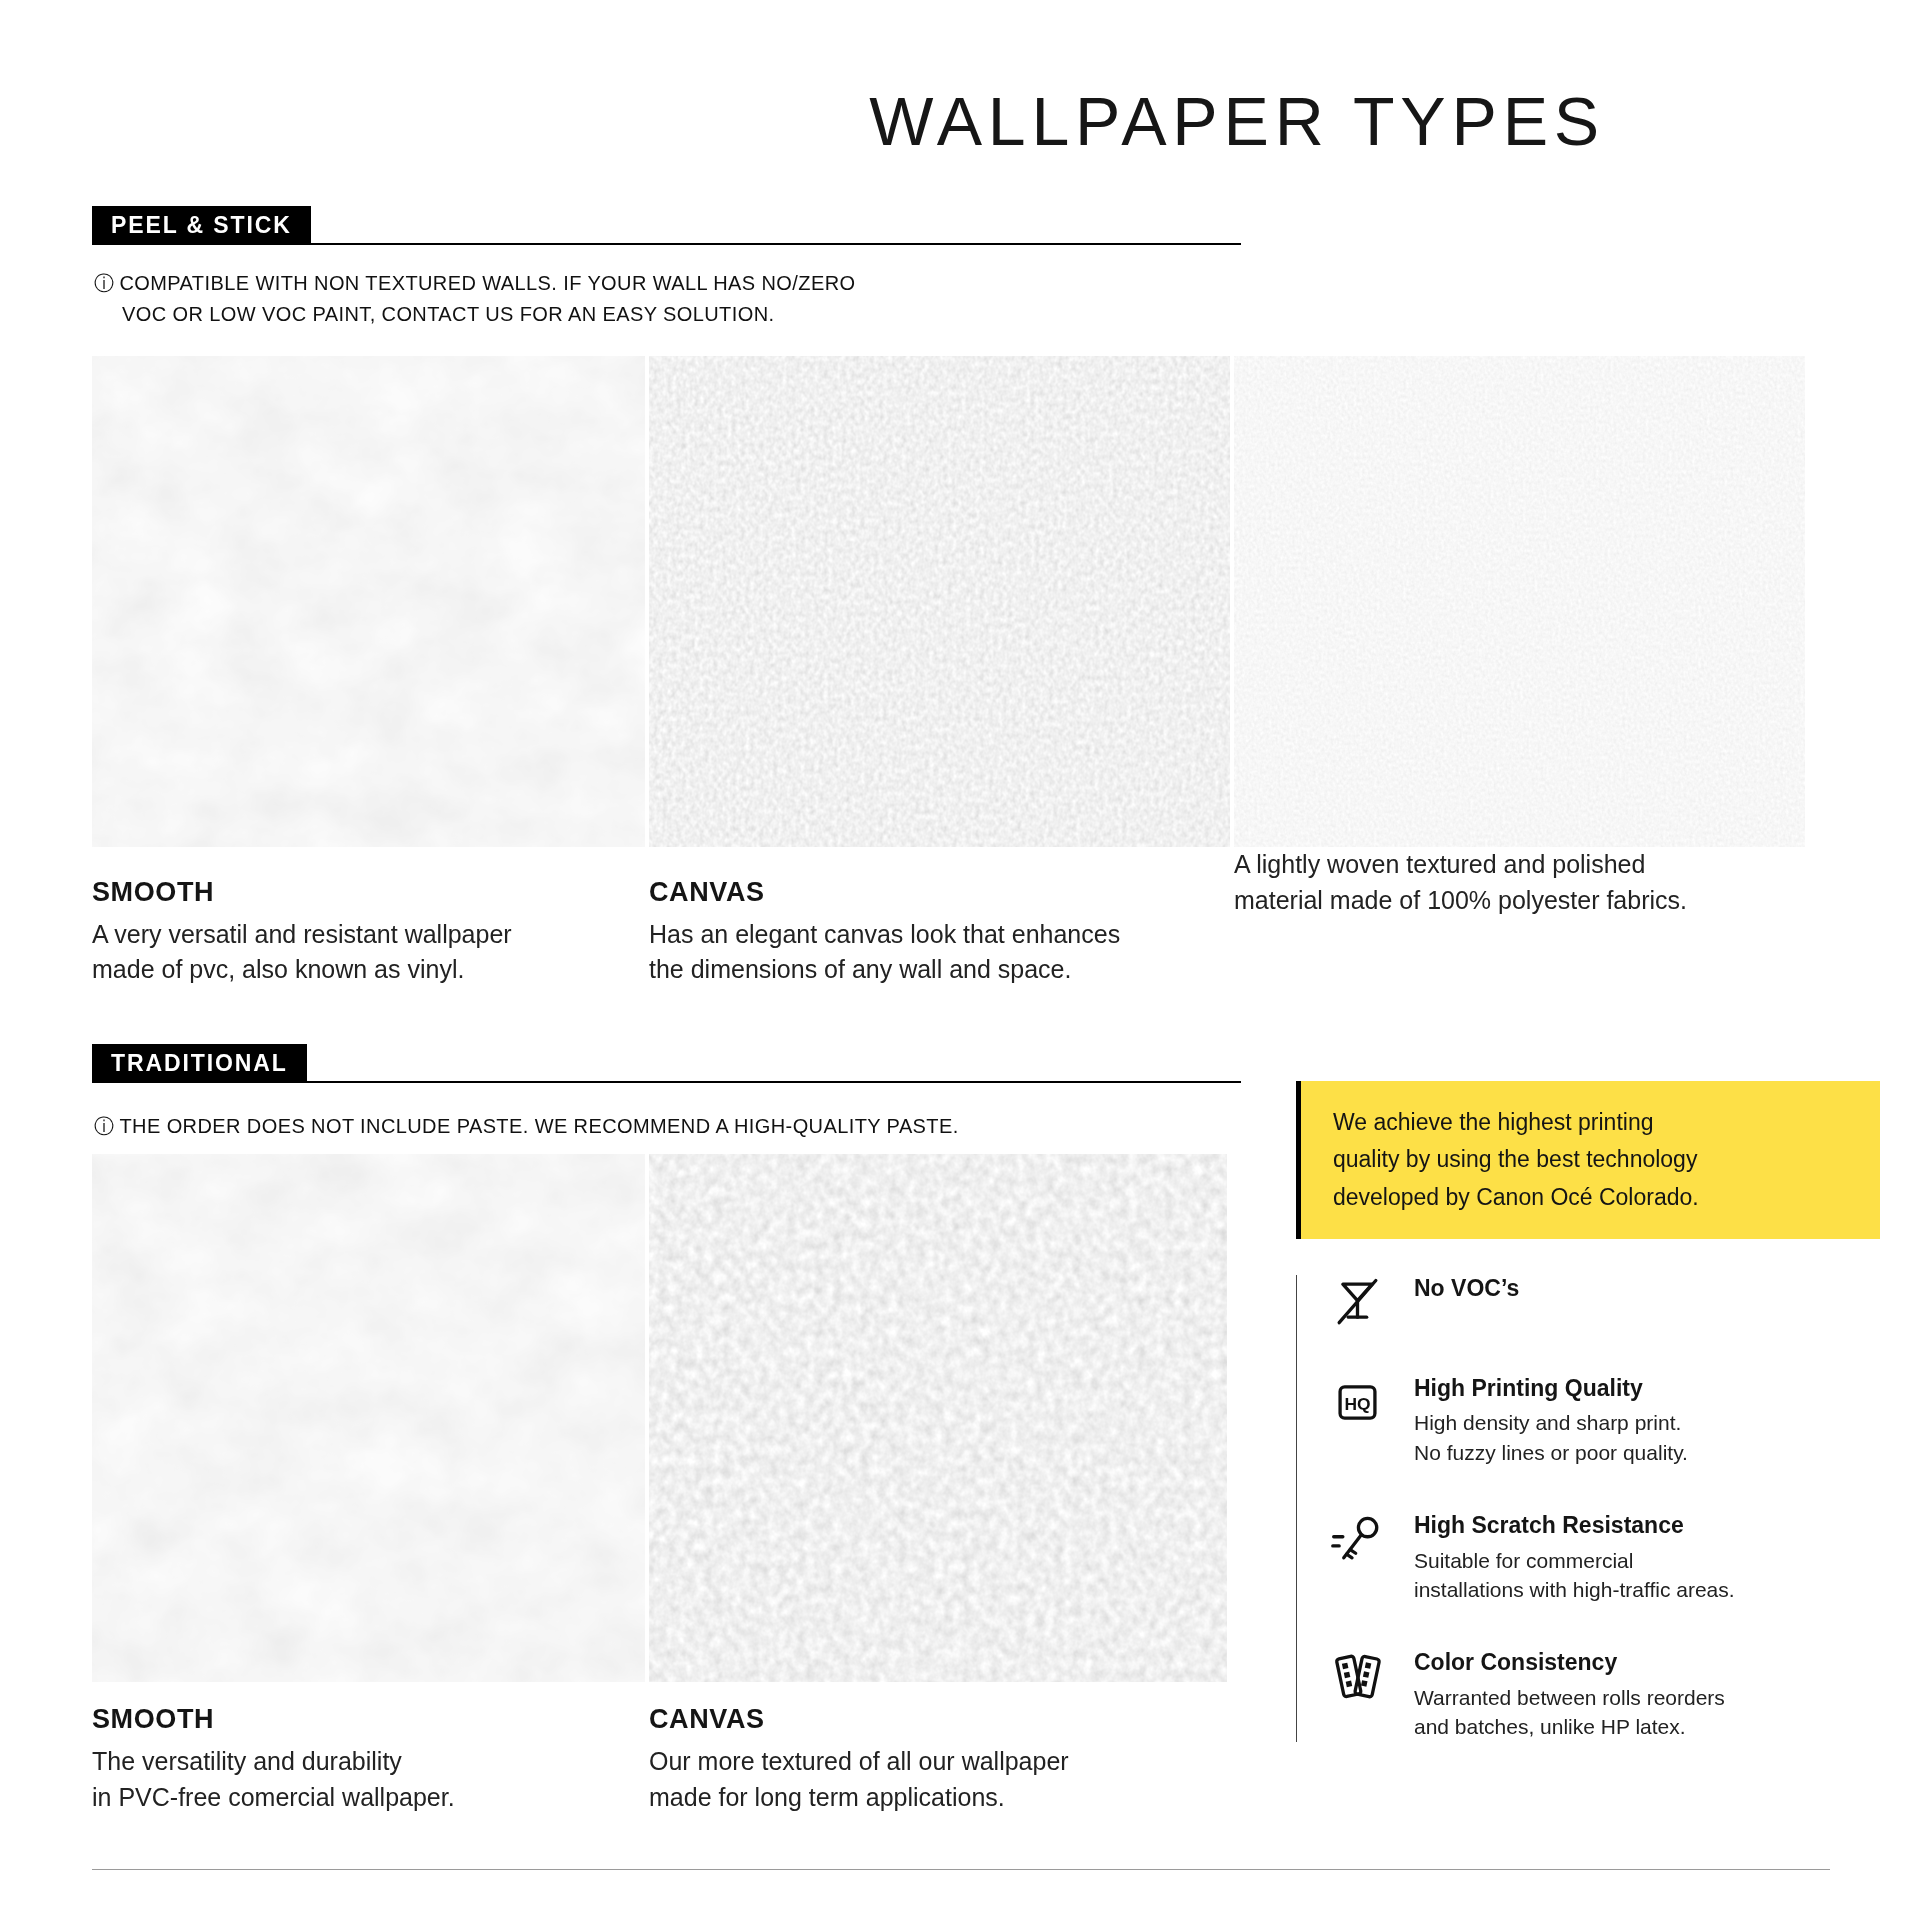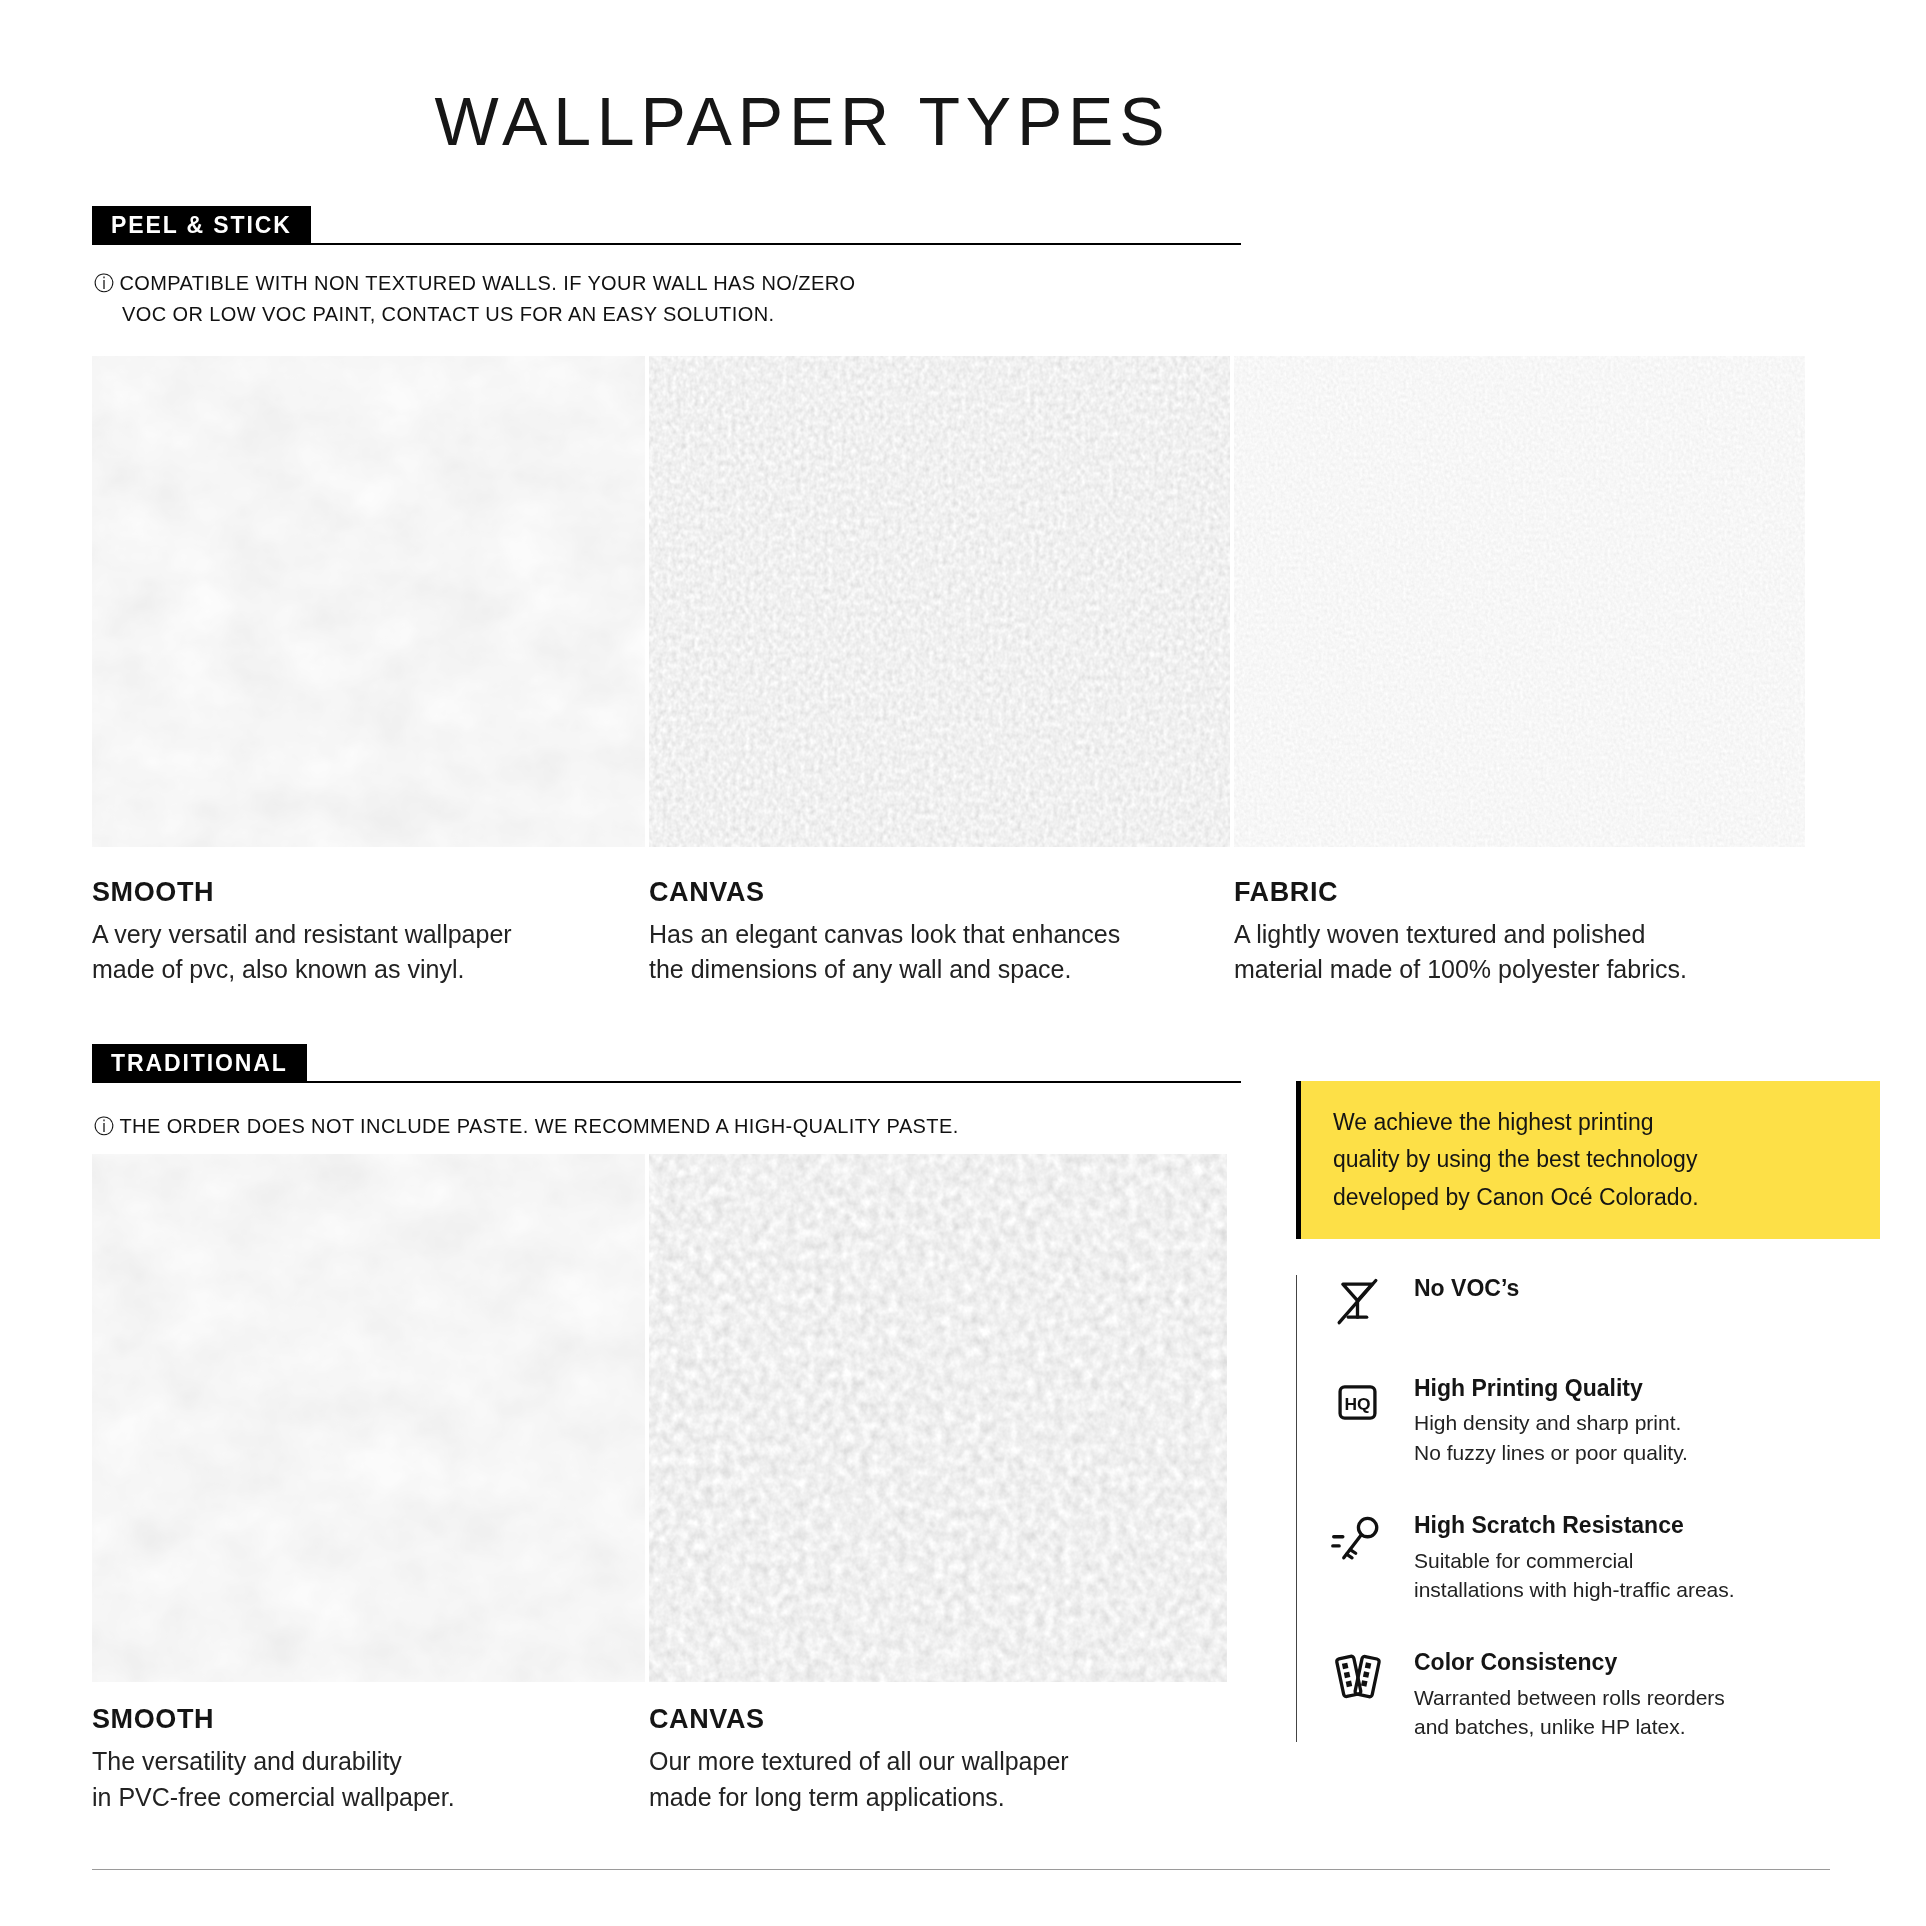--- a/index.html
+++ b/index.html
@@ -1,21 +1,21 @@
 <!DOCTYPE html>
 <html style="font-size:10.3px"><head>
 <meta charset="utf-8">
 <style>
   html,body{margin:0;padding:0;background:#ffffff;}
   .canvas{
     position:relative;width:1926px;height:1926px;background:#ffffff;
     font-family:"Liberation Sans",sans-serif;color:#111;overflow:hidden;
   }
   .title{
-    position:absolute;top:82px;left:0;width:1605px;margin:0;text-align:center;
+    position:absolute;top:82px;left:0;width:1605px;margin:0;text-align:right;
     font-size:68px;font-weight:500;letter-spacing:5.8px;color:#161616;
   }
   .section-header{position:absolute;left:92px;width:1149px;height:37px;border-bottom:2.6px solid #000;}
   .section-label{
     display:inline-block;height:37px;line-height:39px;padding:0 19px;background:#000;color:#fff;
     font-weight:700;font-size:23px;letter-spacing:1.9px;
   }
   .note{position:absolute;left:94px;margin:0;font-size:20px;letter-spacing:0.4px;line-height:1.55;color:#111;}
   .note .indent{display:block;padding-left:28px;}
   .info-glyph{margin-right:5.1px;font-size:20px;}
@@ -142,21 +142,20 @@
       </figcaption>
     </figure>
     <figure class="swatch" style="width:571px;">
       <div class="tex" style="height:491px;">
         <svg class="texsvg" preserveAspectRatio="none" viewBox="0 0 890 765" width="571" height="491">
             <rect width="100%" height="100%" fill="#f4f4f4"></rect>
             <rect width="100%" height="100%" filter="url(#fx-fabric1)"></rect>
           </svg>
       </div>
       <figcaption>
-        <h3 class="swatch-title">FABRIC</h3>
         <p class="swatch-desc">A lightly woven textured and polished
 material made of 100% polyester fabrics.</p>
       </figcaption>
     </figure>
   </div>
 
   <div class="section-header" style="top:1044px;">
     <span class="section-label">TRADITIONAL</span>
   </div>
 

